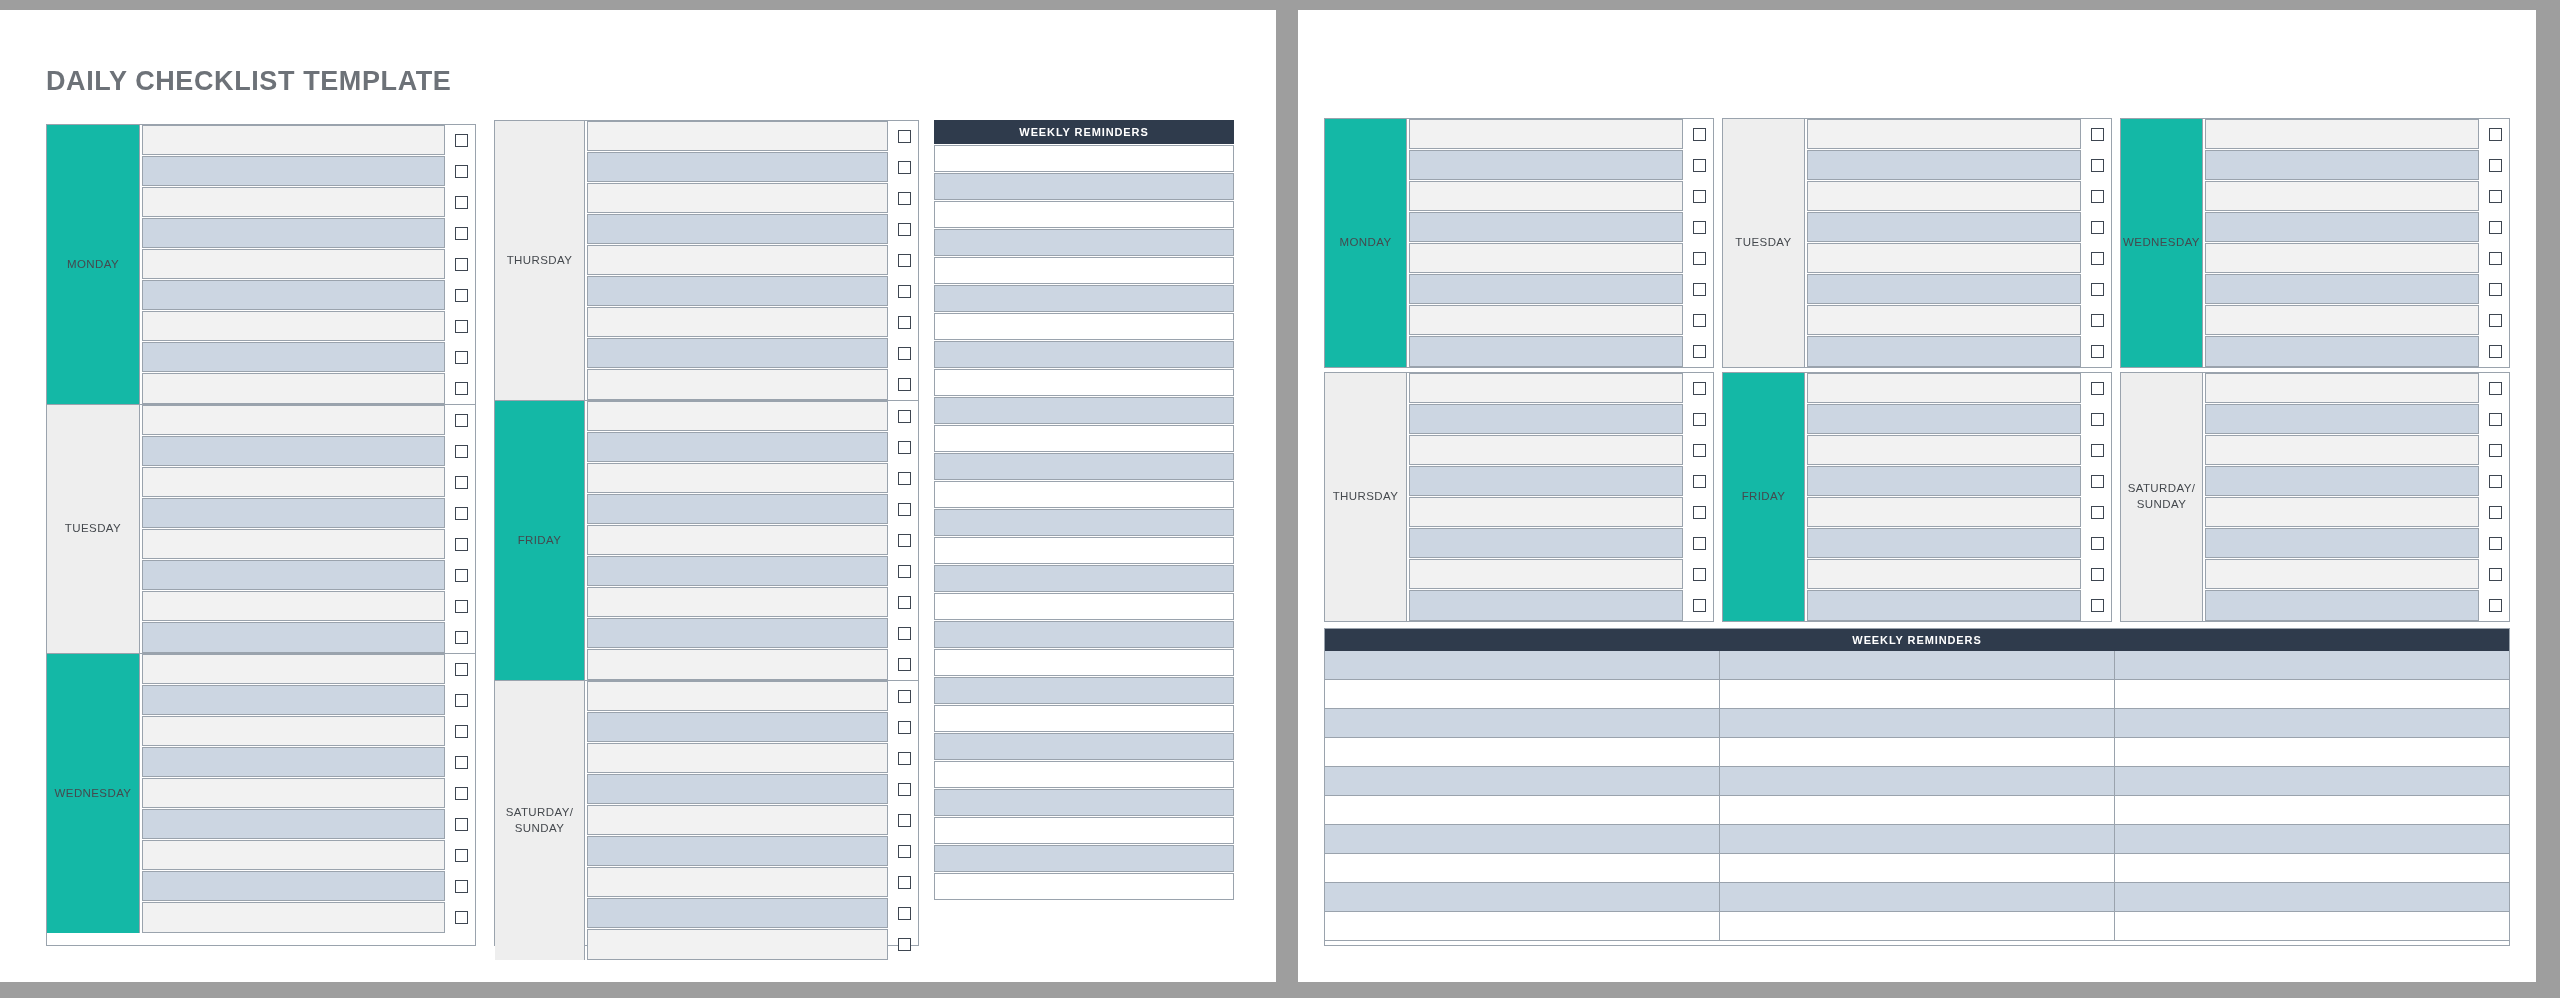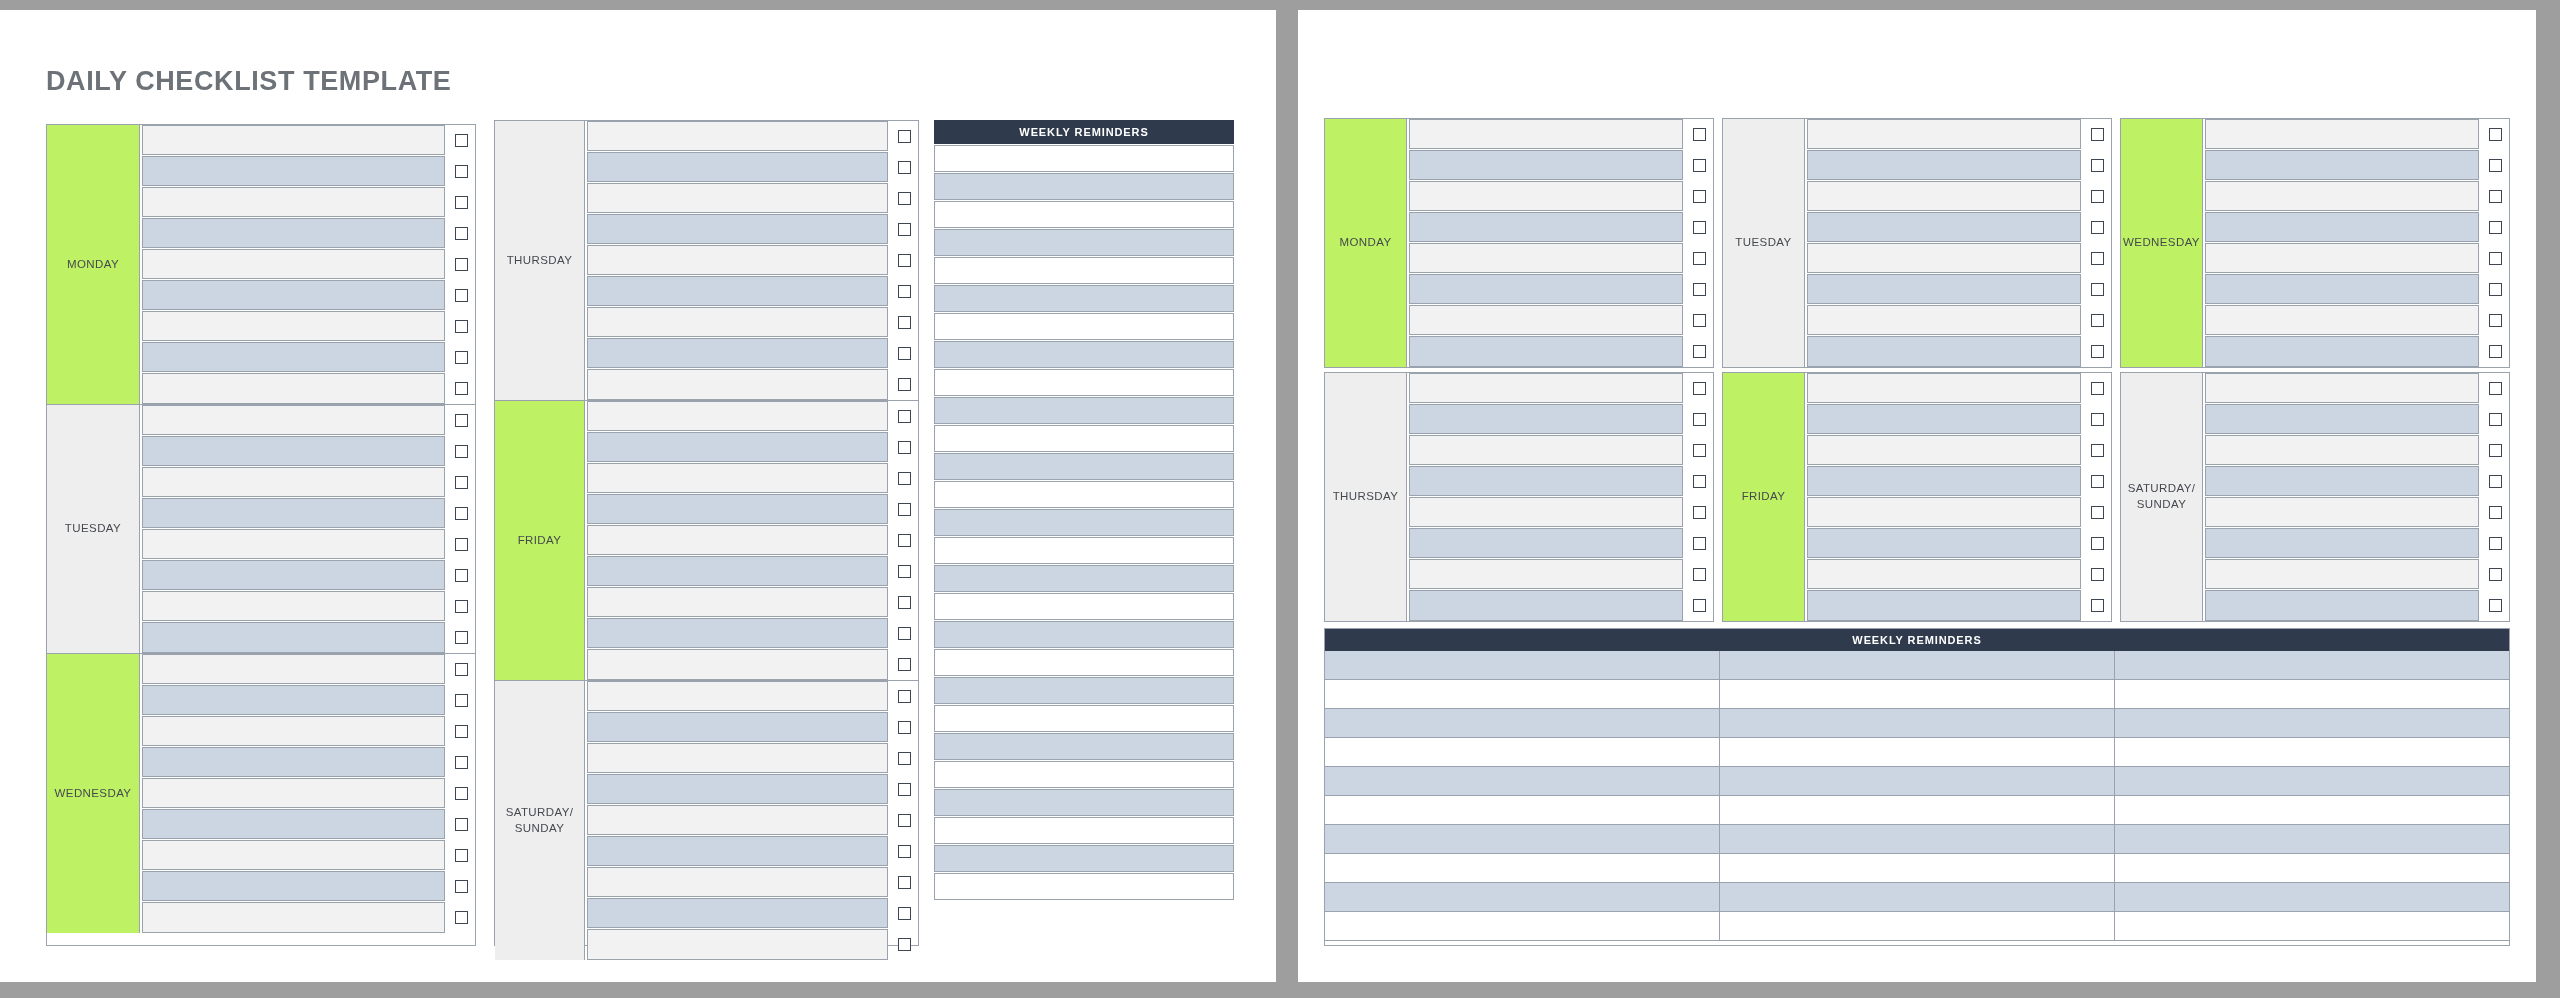--- a/index.html
+++ b/index.html
@@ -52,21 +52,21 @@
     display: flex;
     align-items: center;
     justify-content: center;
     text-align: center;
     color: #45494e;
     font-size: 11.5px;
     letter-spacing: 0.4px;
     border-right: 1px solid #9aa3ad;
     line-height: 1.35;
   }
-  .daylabel.blue { background: #bef264; }
+  .daylabel.blue { background: #14b8a6; }
   .daylabel.grey { background: #eeeeee; }
   .rows {
     flex: 1;
     display: flex;
     flex-direction: column;
     box-sizing: border-box;
   }
   .row {
     display: flex;
     align-items: center;

